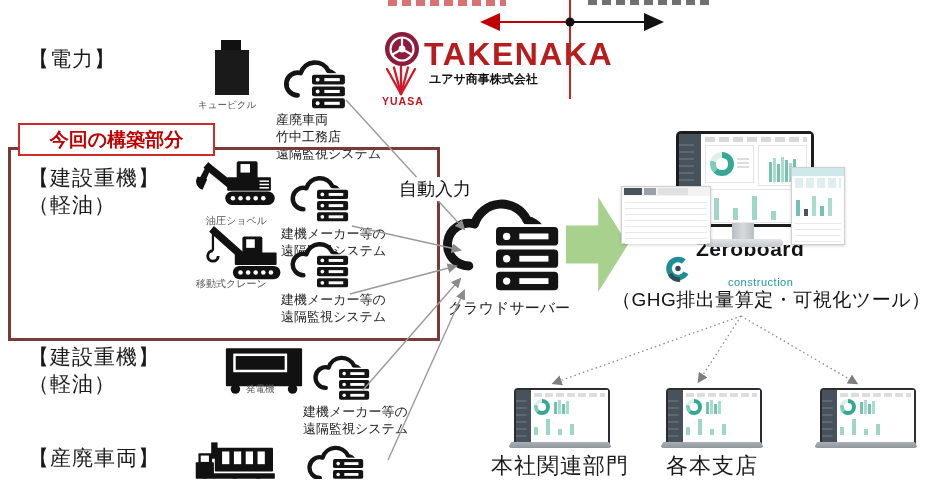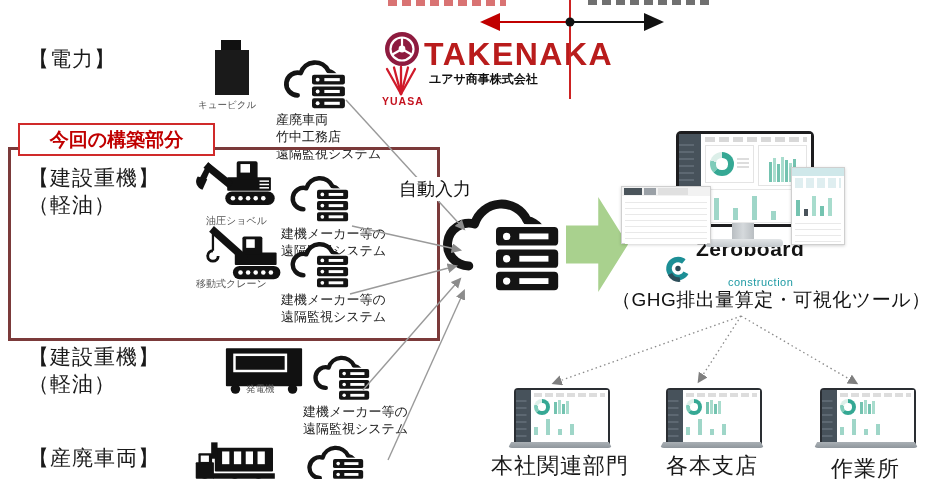--- a/index.html
+++ b/index.html
@@ -237,20 +237,21 @@
     </svg>
   <div class="abs sys-cap" style="left:281px;top:292px;">
     <span>建機メーカー等の</span><br>
     <span>遠隔監視システム</span>
   </div>
 
   <div class="abs" style="left:397px;top:177px;font-size:18px;z-index:4;background:#fff;padding:0 2px;">自動入力</div>
   <svg class="abs" style="left:428px;top:192px;z-index:2;" width="136" height="109">
       <use href="#ic-cloudserver"></use>
     </svg>
+  <div class="abs" style="left:448px;top:299px;font-size:15px;color:#222;z-index:2;">クラウドサーバー</div>
 
   <div class="abs green-arrow" style="left:566px;top:197px;width:62px;height:95px;"></div>
 
   <div class="abs cat" style="left:28px;top:343px;">
     <span>【建設重機】</span><br>
     <span>（軽油）</span>
   </div>
   <svg class="abs" style="left:224px;top:346px;" width="80" height="50">
       <use href="#ic-generator"></use>
     </svg>
@@ -415,15 +416,14 @@
               <div style="width:4px;height:11px;background:#9fd6c8;"></div>
           </div>
         </div>
       </div>
     </div>
     <div class="laptop-base" style="position:absolute;left:0;top:54px;width:104px;height:6px;"></div>
   </div>
 
   <div class="abs dest-label" style="left:491px;top:451px;">本社関連部門</div>
   <div class="abs dest-label" style="left:666px;top:451px;">各本支店</div>
-  <div class="abs dest-label" style="left:831px;top:454px;">作業所</div>
 
 </div>
 
 </body></html>

